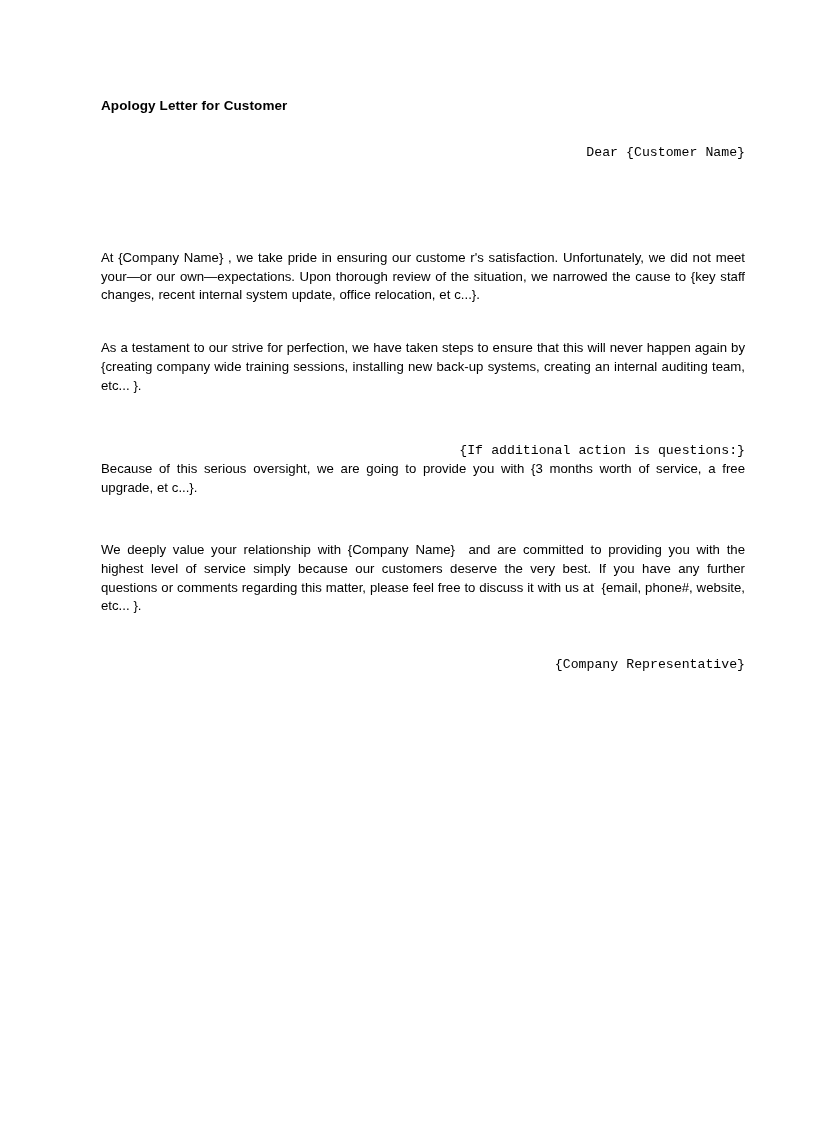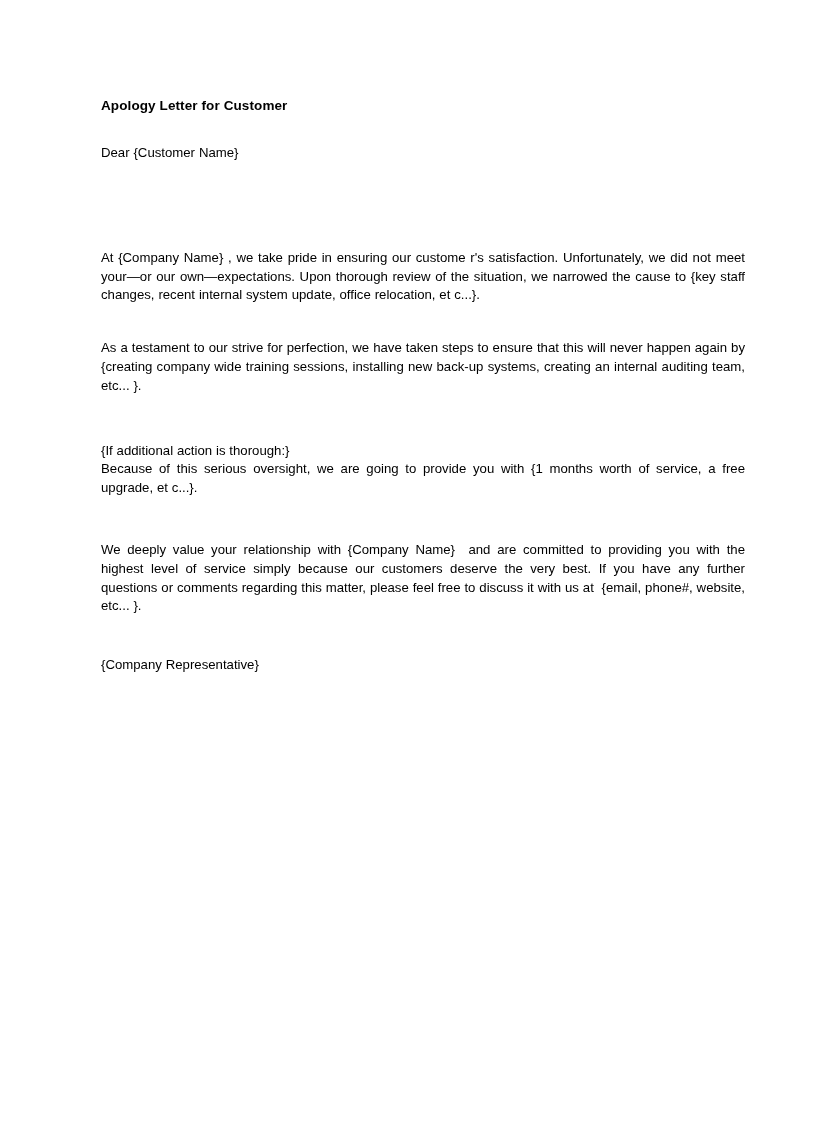--- a/index.html
+++ b/index.html
@@ -43,21 +43,22 @@
   .para {
     font-size: 13.2px;
     line-height: 18.8px;
     margin: 0;
     text-align: justify;
     text-justify: inter-word;
     word-spacing: 0.2px;
     white-space: pre-wrap;
   }
   .para.nojustify {
-    text-align: left;
+    text-align: right;
+    font-family: Liberation Mono, monospace;
   }
   .gap-30 { height: 30px; }
   .gap-34 { height: 34px; }
   .gap-40 { height: 40px; }
   .gap-43 { height: 43px; }
   .gap-46 { height: 46px; }
 </style>
 </head>
 <body>
 
@@ -76,23 +77,23 @@
     <div class="gap-46"></div>
 
     <p class="para">At {Company Name} , we take pride in ensuring our custome r's satisfaction. Unfortunately, we did not meet your—or our own—expectations. Upon thorough review of the situation, we narrowed the cause to {key staff changes, recent internal system update, office relocation, et c...}.</p>
 
     <div class="gap-34"></div>
 
     <p class="para">As a testament to our strive for perfection, we have taken steps to ensure that this will never happen again by {creating company wide training sessions, installing new back-up systems, creating an internal auditing team, etc... }.</p>
 
     <div class="gap-46"></div>
 
-    <p class="para nojustify">{If additional action is thorough:}</p>
+    <p class="para nojustify">{If additional action is questions:}</p>
 
-    <p class="para">Because of this serious oversight, we are going to provide you with {1 months worth of service, a free upgrade, et c...}.</p>
+    <p class="para">Because of this serious oversight, we are going to provide you with {3 months worth of service, a free upgrade, et c...}.</p>
 
     <div class="gap-43"></div>
 
     <p class="para">We deeply value your relationship with {Company Name}  and are committed to providing you with the highest level of service simply because our customers deserve the very best. If you have any further questions or comments regarding this matter, please feel free to discuss it with us at  {email, phone#, website, etc... }.</p>
 
     <div class="gap-40"></div>
 
 
     <p class="para nojustify">{Company Representative}</p>
 

